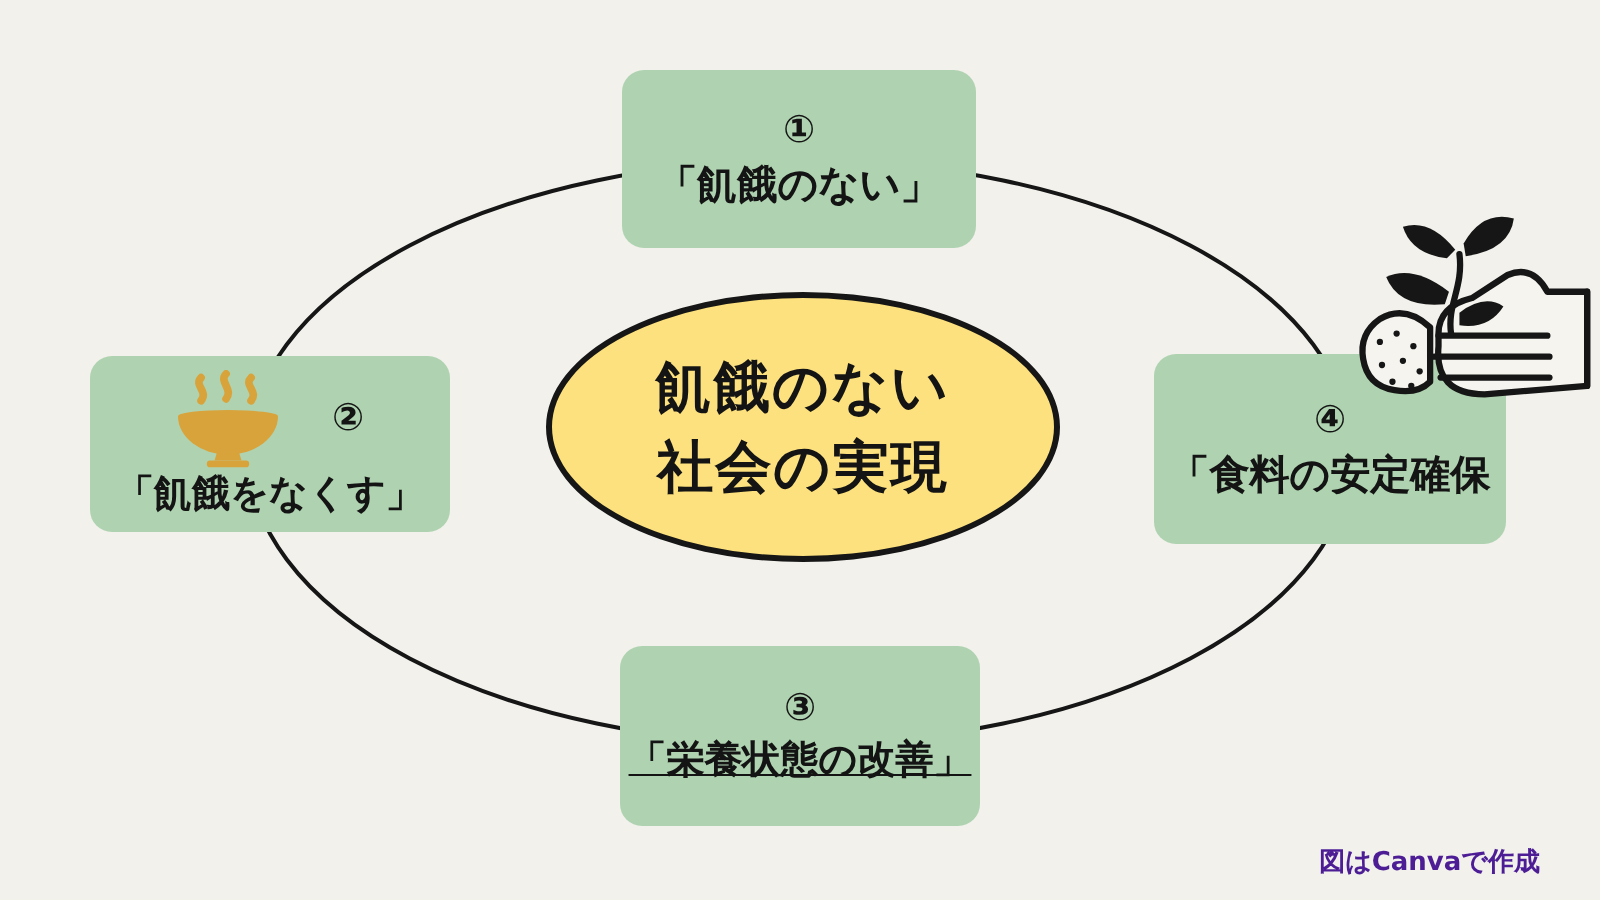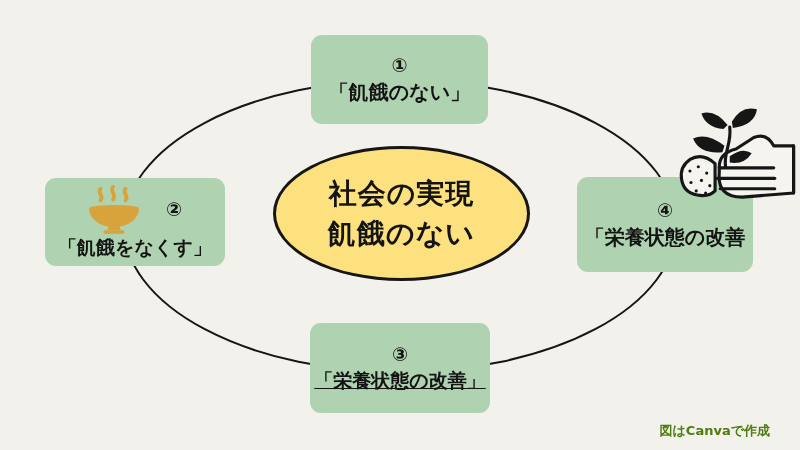--- a/index.html
+++ b/index.html
@@ -54,21 +54,21 @@
   }
 
   .hand-icon{position:absolute;left:676px;top:104px;width:120px;height:112px;z-index:3;}
   .hand-line{fill:none;stroke:var(--line-black,#161616);stroke-width:3;stroke-linecap:round;stroke-linejoin:round;}
   .hand-fill{fill:#f5f4ef;stroke:var(--line-black,#161616);stroke-width:3;stroke-linejoin:round;}
   .leaf{fill:var(--line-black,#161616);}
   .soil-dot{fill:var(--line-black,#161616);}
 
   .credit{
     position:absolute;right:30px;bottom:10px;
-    font-size:13px;font-weight:bold;color:#4d7c0f;
+    font-size:13px;font-weight:bold;color:#4c1d95;
   }
 </style>
 </head>
 <body>
 
 <div id="stage">
 
   <svg class="arc-svg" width="800" height="450" aria-hidden="true">
     <ellipse class="arc" cx="400" cy="226" rx="276" ry="146"></ellipse>
   </svg>
@@ -89,31 +89,31 @@
         <path class="bowl-fill" d="M21.5 42 h11 l1.5 5 h-14 z"></path>
         <rect class="bowl-fill" x="16" y="47" width="22" height="3.6" rx="1.6"></rect>
       </svg>
       <span class="num">②</span>
     </div>
     <span class="label">「飢餓をなくす」</span>
   </div>
 
   <div class="node node-right">
     <span class="num">④</span>
-    <span class="label">「栄養状態の改善</span>
+    <span class="label">「食料の安定確保</span>
   </div>
 
   <div class="node node-bottom">
     <span class="num">③</span>
     <span class="label">「栄養状態の改善」</span>
   </div>
 
   <div class="center-ellipse">
+    <span>飢餓のない</span>
     <span>社会の実現</span>
-    <span>飢餓のない</span>
   </div>
 
   <svg class="hand-icon" viewBox="0 0 112 107" aria-hidden="true">
 
     <path class="hand-fill" d="M111 40 L92 40 Q85 27 73 32 L56 43 Q40 47 40 60 L40 66 Q38 89 62 89 L111 85 Z"></path>
     <path class="hand-line" d="M40 61 h52"></path>
     <path class="hand-line" d="M38 71 h55"></path>
     <path class="hand-line" d="M41 81 h52"></path>
     <path class="hand-line" d="M111 40 v45"></path>
 

